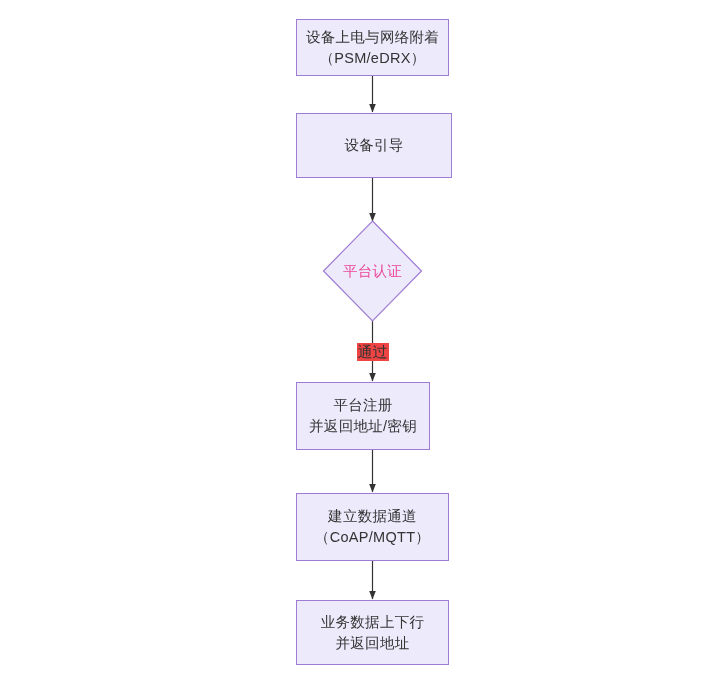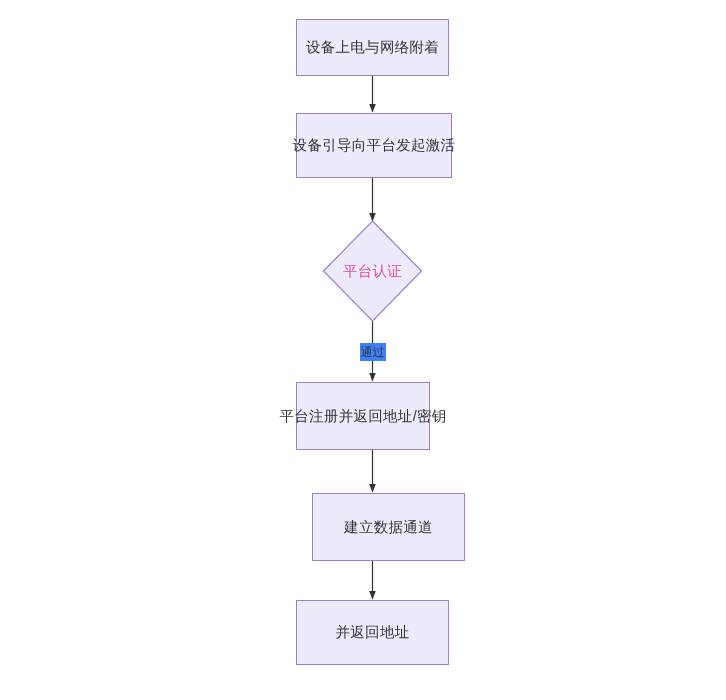--- a/index.html
+++ b/index.html
@@ -27,21 +27,21 @@
     top: 0;
     width: 726px;
     height: 700px;
   }
   .node {
     position: absolute;
     box-sizing: border-box;
     background: #ECEAFB;
     border: 1px solid #9F7CD4;
     display: flex;
-    flex-direction: row;
+    flex-direction: column;
     align-items: center;
     justify-content: center;
     color: #333333;
     font-size: 14.5px;
     line-height: 21px;
     letter-spacing: 0.3px;
     white-space: nowrap;
   }
   .node-line {
     display: block;
@@ -56,23 +56,23 @@
     position: relative;
     z-index: 2;
     color: #ec4899;
     font-size: 14.5px;
     line-height: 21px;
     letter-spacing: 0.3px;
     white-space: nowrap;
   }
   .edge-label {
     position: absolute;
-    background: #3b82f6;
+    background: #ef4444;
     color: #333333;
-    font-size: 12px;
+    font-size: 15px;
     line-height: 18px;
     padding: 0 1px;
     white-space: nowrap;
     transform: translate(-50%, -50%);
   }
 </style>
 </head>
 <body>
 
 <div id="flow-canvas">
@@ -92,39 +92,41 @@
 
     <line x1="372.5" y1="450" x2="372.5" y2="492" stroke="#333333" stroke-width="1.2" marker-end="url(#arrowhead)"></line>
 
     <line x1="372.5" y1="561" x2="372.5" y2="599" stroke="#333333" stroke-width="1.2" marker-end="url(#arrowhead)"></line>
 
     <polygon points="372.5,221 421.5,271 372.5,321 323.5,271" fill="#ECEAFB" stroke="#9F7CD4" stroke-width="1.2"></polygon>
   </svg>
 
   <div class="node" style="left:296px; top:19px; width:153px; height:57px;">
     <span class="node-line">设备上电与网络附着</span>
+    <span class="node-line">（PSM/eDRX）</span>
   </div>
 
   <div class="node" style="left:296px; top:113px; width:156px; height:65px;">
     <span class="node-line">设备引导</span>
-    <span class="node-line">向平台发起激活</span>
   </div>
 
   <div class="decision-wrap" style="left:323px; top:221px; width:99px; height:100px;">
     <span class="decision-label">平台认证</span>
   </div>
 
   <div class="edge-label" style="left:372.5px; top:352px;">通过</div>
 
   <div class="node" style="left:296px; top:382px; width:134px; height:68px;">
     <span class="node-line">平台注册</span>
     <span class="node-line">并返回地址/密钥</span>
   </div>
 
-  <div class="node" style="left:296px; top:493px; width:153px; height:68px;margin-left:16px;">
+  <div class="node" style="left:296px; top:493px; width:153px; height:68px;">
     <span class="node-line">建立数据通道</span>
+    <span class="node-line">（CoAP/MQTT）</span>
   </div>
 
   <div class="node" style="left:296px; top:600px; width:153px; height:65px;">
+    <span class="node-line">业务数据上下行</span>
     <span class="node-line">并返回地址</span>
   </div>
 
 </div>
 
 </body></html>

